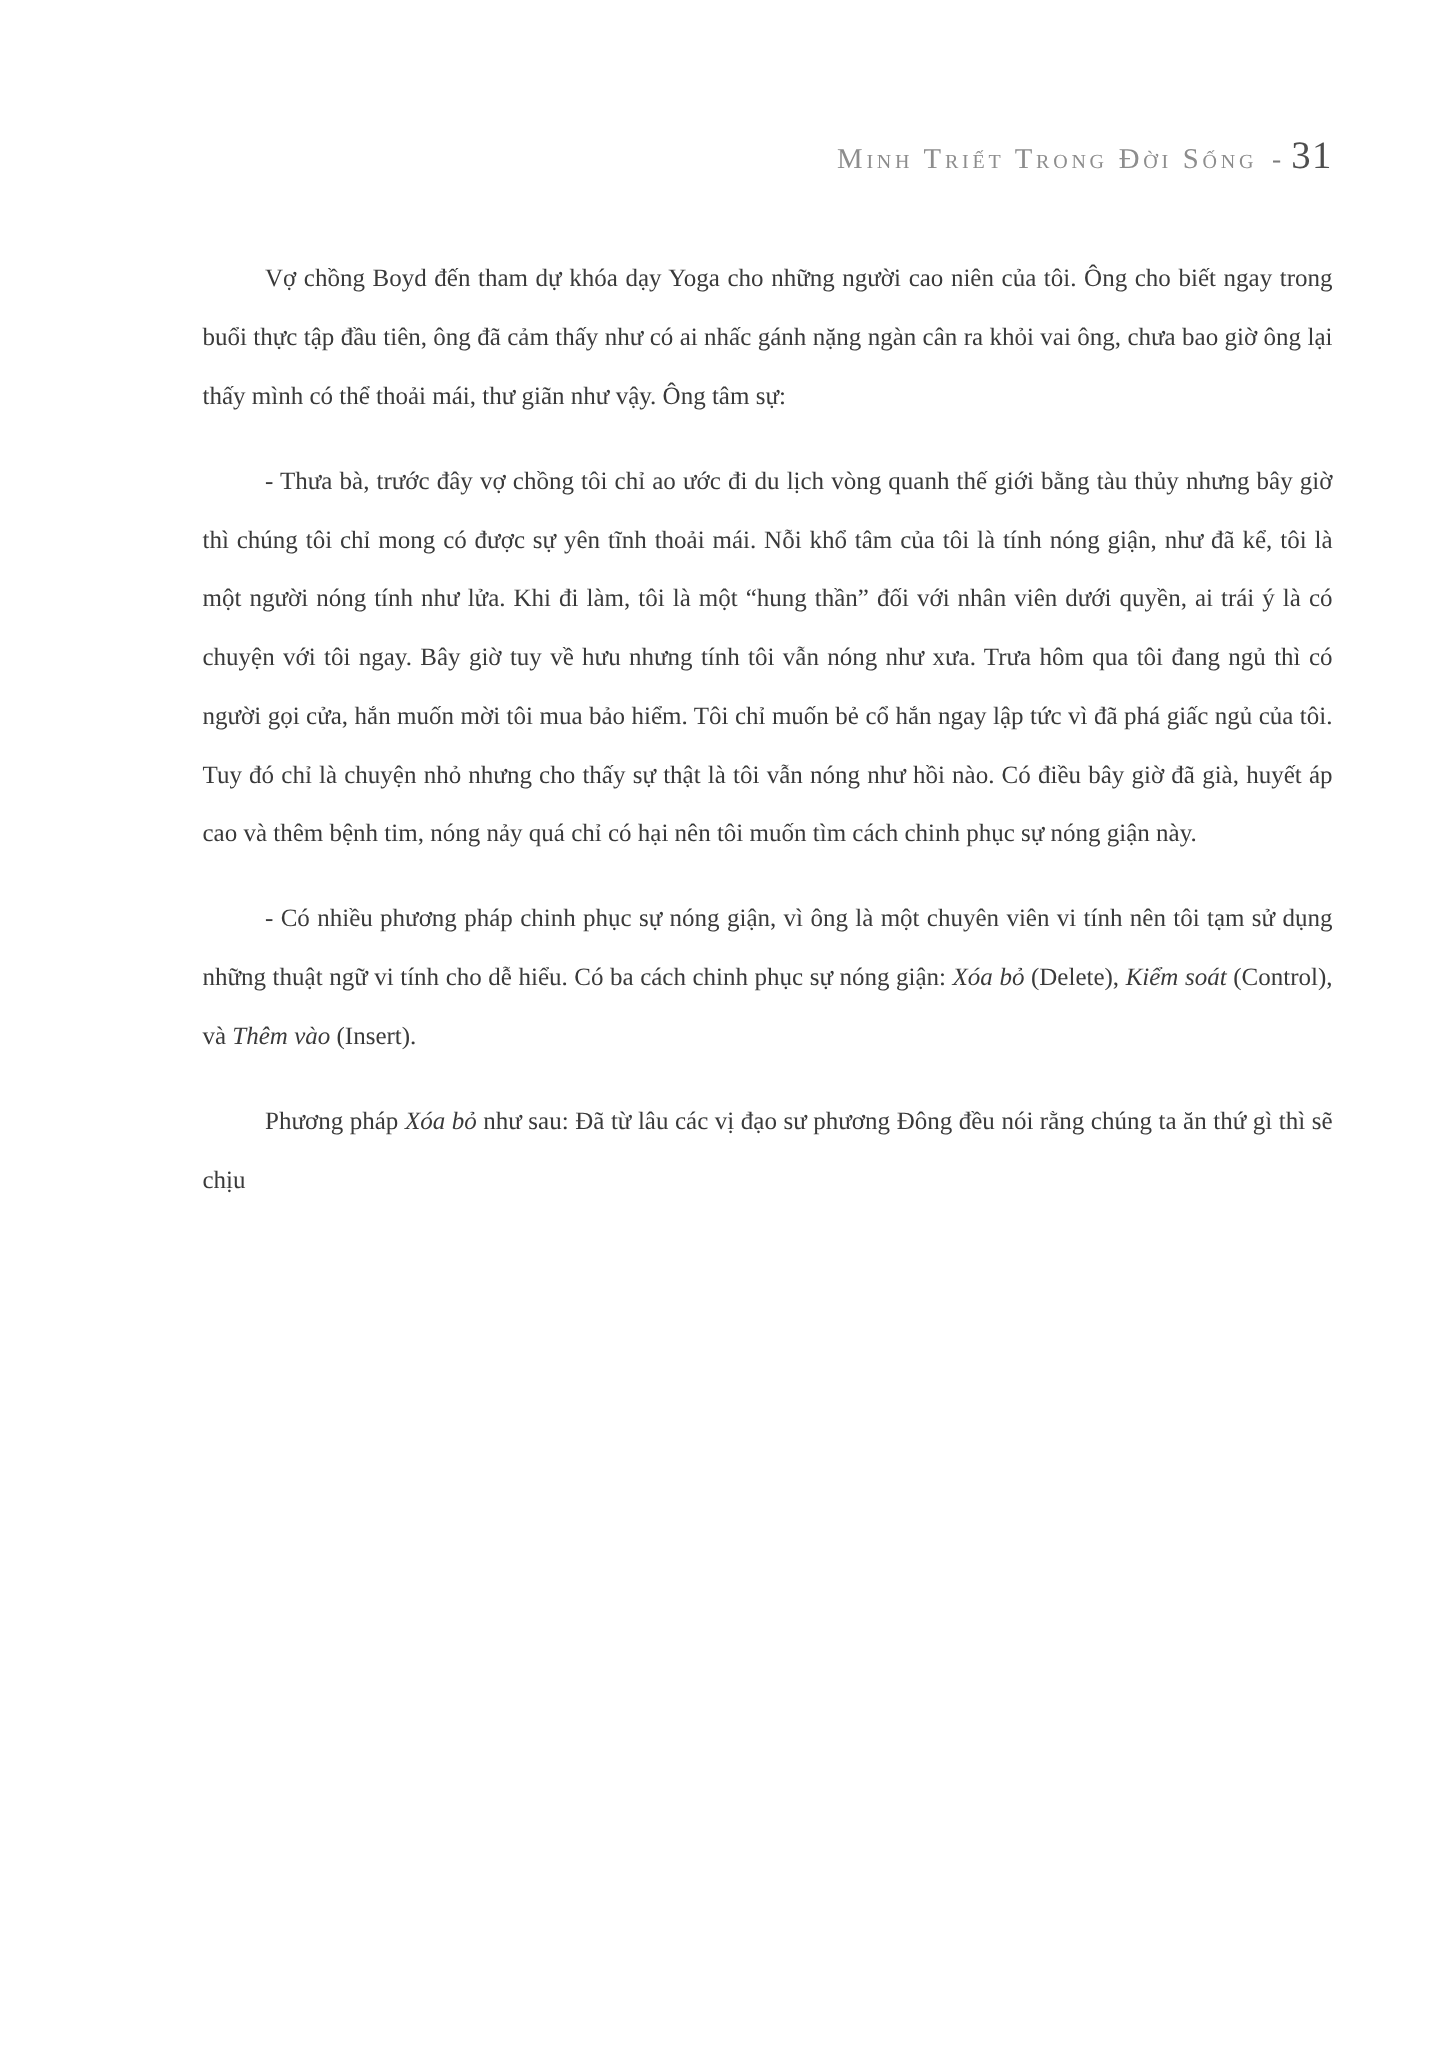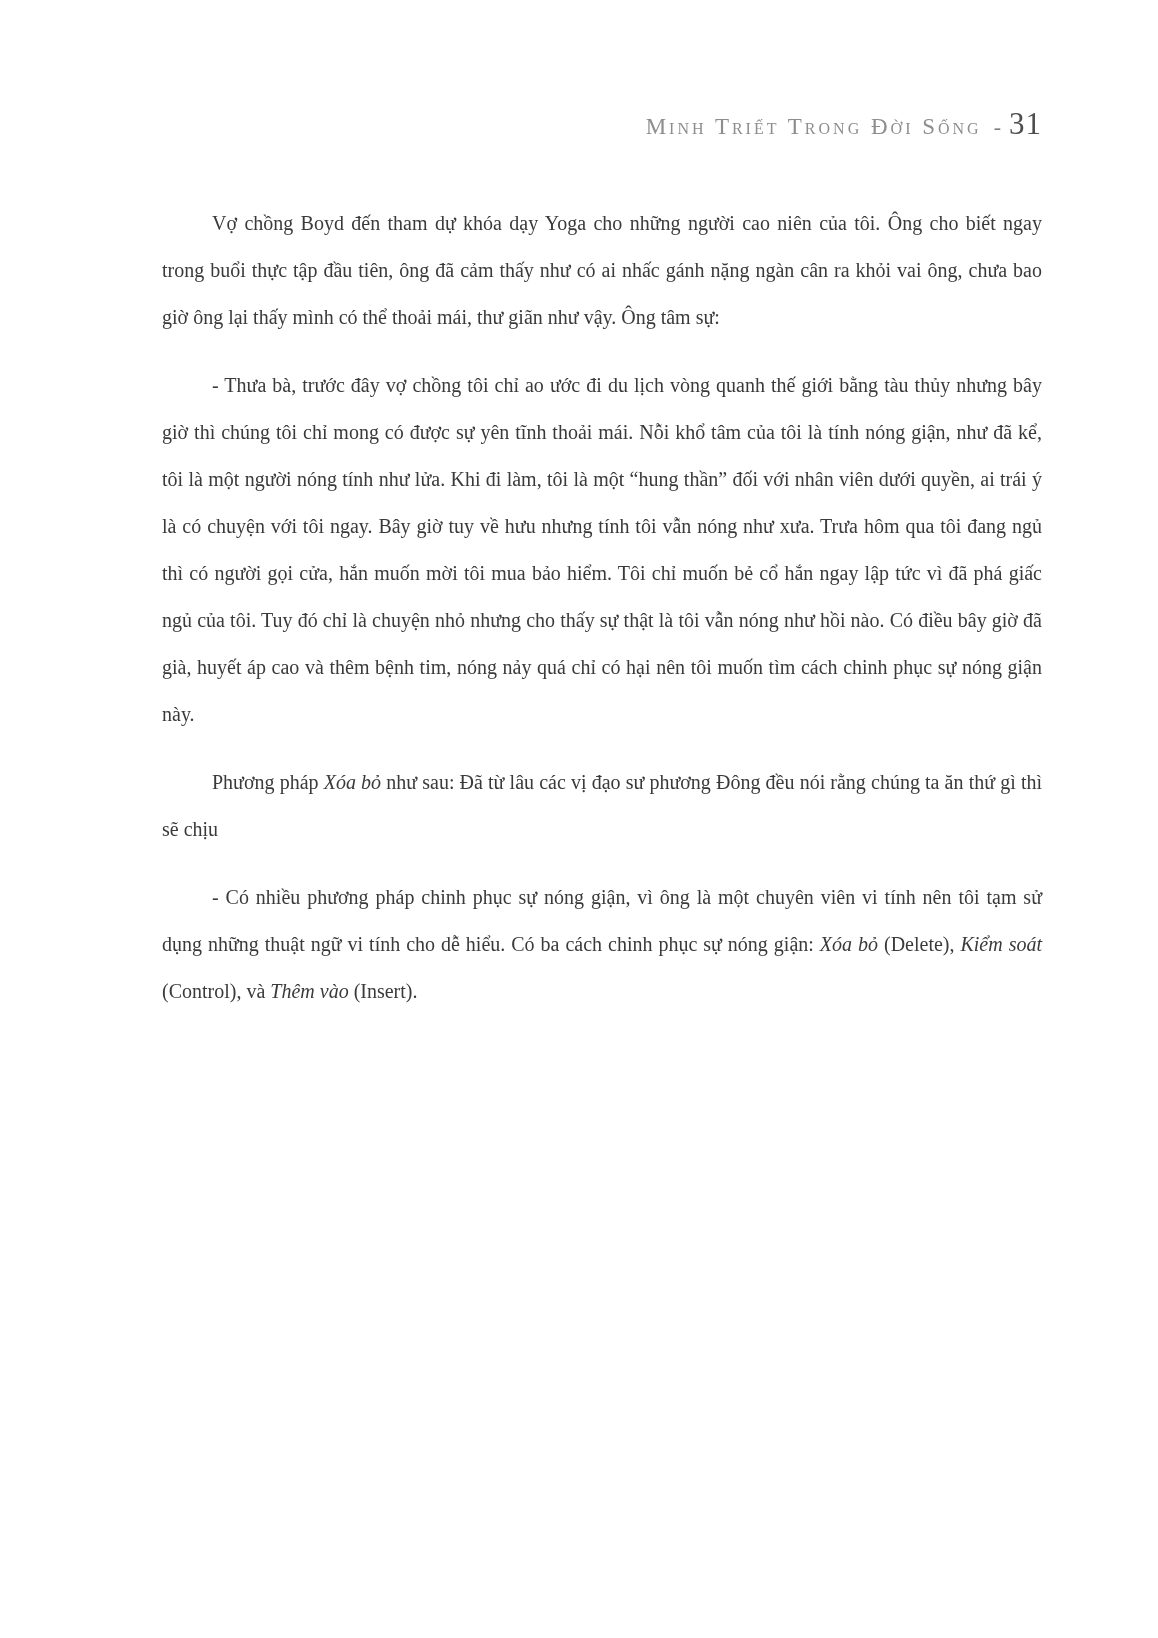--- a/index.html
+++ b/index.html
@@ -8,21 +8,21 @@
     width: 1158px;
     height: 1638px;
     position: relative;
     overflow: hidden;
     font-family: "Liberation Serif", serif;
     color: #3a3a3a;
   }
   .page {
     width: 100%;
     height: 100%;
-    padding: 106px 116px 0 162px;
+    padding: 106px 92px 0 162px;
   }
   .page-header {
     text-align: right;
     margin-bottom: 58px;
     white-space: nowrap;
   }
   .book-title {
     font-variant: small-caps;
     letter-spacing: 3px;
     font-size: 23px;
@@ -54,16 +54,16 @@
 <body>
 
 <div class="page">
   <header class="page-header">
     <span class="book-title">Minh Triết Trong Đời Sống</span><span class="header-sep">-</span><span class="page-number">31</span>
   </header>
   <main class="page-body">
 
   <p class="para"><span>Vợ chồng Boyd đến tham dự khóa dạy Yoga cho những người cao niên của tôi. Ông cho biết ngay trong buổi thực tập đầu tiên, ông đã cảm thấy như có ai nhấc gánh nặng ngàn cân ra khỏi vai ông, chưa bao giờ ông lại thấy mình có thể thoải mái, thư giãn như vậy. Ông tâm sự:</span></p>
       <p class="para"><span>- Thưa bà, trước đây vợ chồng tôi chỉ ao ước đi du lịch vòng quanh thế giới bằng tàu thủy nhưng bây giờ thì chúng tôi chỉ mong có được sự yên tĩnh thoải mái. Nỗi khổ tâm của tôi là tính nóng giận, như đã kể, tôi là một người nóng tính như lửa. Khi đi làm, tôi là một “hung thần” đối với nhân viên dưới quyền, ai trái ý là có chuyện với tôi ngay. Bây giờ tuy về hưu nhưng tính tôi vẫn nóng như xưa. Trưa hôm qua tôi đang ngủ thì có người gọi cửa, hắn muốn mời tôi mua bảo hiểm. Tôi chỉ muốn bẻ cổ hắn ngay lập tức vì đã phá giấc ngủ của tôi. Tuy đó chỉ là chuyện nhỏ nhưng cho thấy sự thật là tôi vẫn nóng như hồi nào. Có điều bây giờ đã già, huyết áp cao và thêm bệnh tim, nóng nảy quá chỉ có hại nên tôi muốn tìm cách chinh phục sự nóng giận này.</span></p>
+      <p class="para"><span>- Có nhiều phương pháp chinh phục sự nóng giận, vì ông là một chuyên viên vi tính nên tôi tạm sử dụng những thuật ngữ vi tính cho dễ hiểu. Có ba cách chinh phục sự nóng giận: </span><em>Xóa bỏ</em><span> (Delete), </span><em>Kiểm soát</em><span> (Control), và </span><em>Thêm vào</em><span> (Insert).</span></p>
       <p class="para"><span>Phương pháp </span><em>Xóa bỏ</em><span> như sau: Đã từ lâu các vị đạo sư phương Đông đều nói rằng chúng ta ăn thứ gì thì sẽ chịu</span></p>
-      <p class="para"><span>- Có nhiều phương pháp chinh phục sự nóng giận, vì ông là một chuyên viên vi tính nên tôi tạm sử dụng những thuật ngữ vi tính cho dễ hiểu. Có ba cách chinh phục sự nóng giận: </span><em>Xóa bỏ</em><span> (Delete), </span><em>Kiểm soát</em><span> (Control), và </span><em>Thêm vào</em><span> (Insert).</span></p>
     </main>
 </div>
 
 </body></html>

